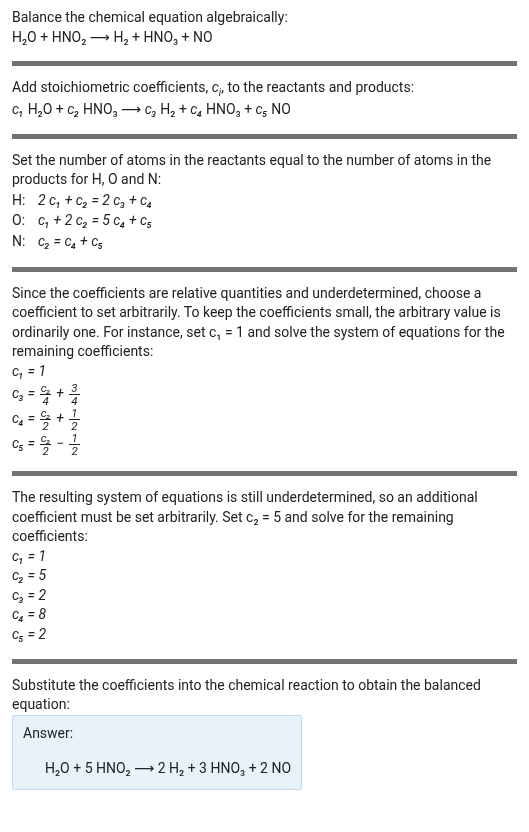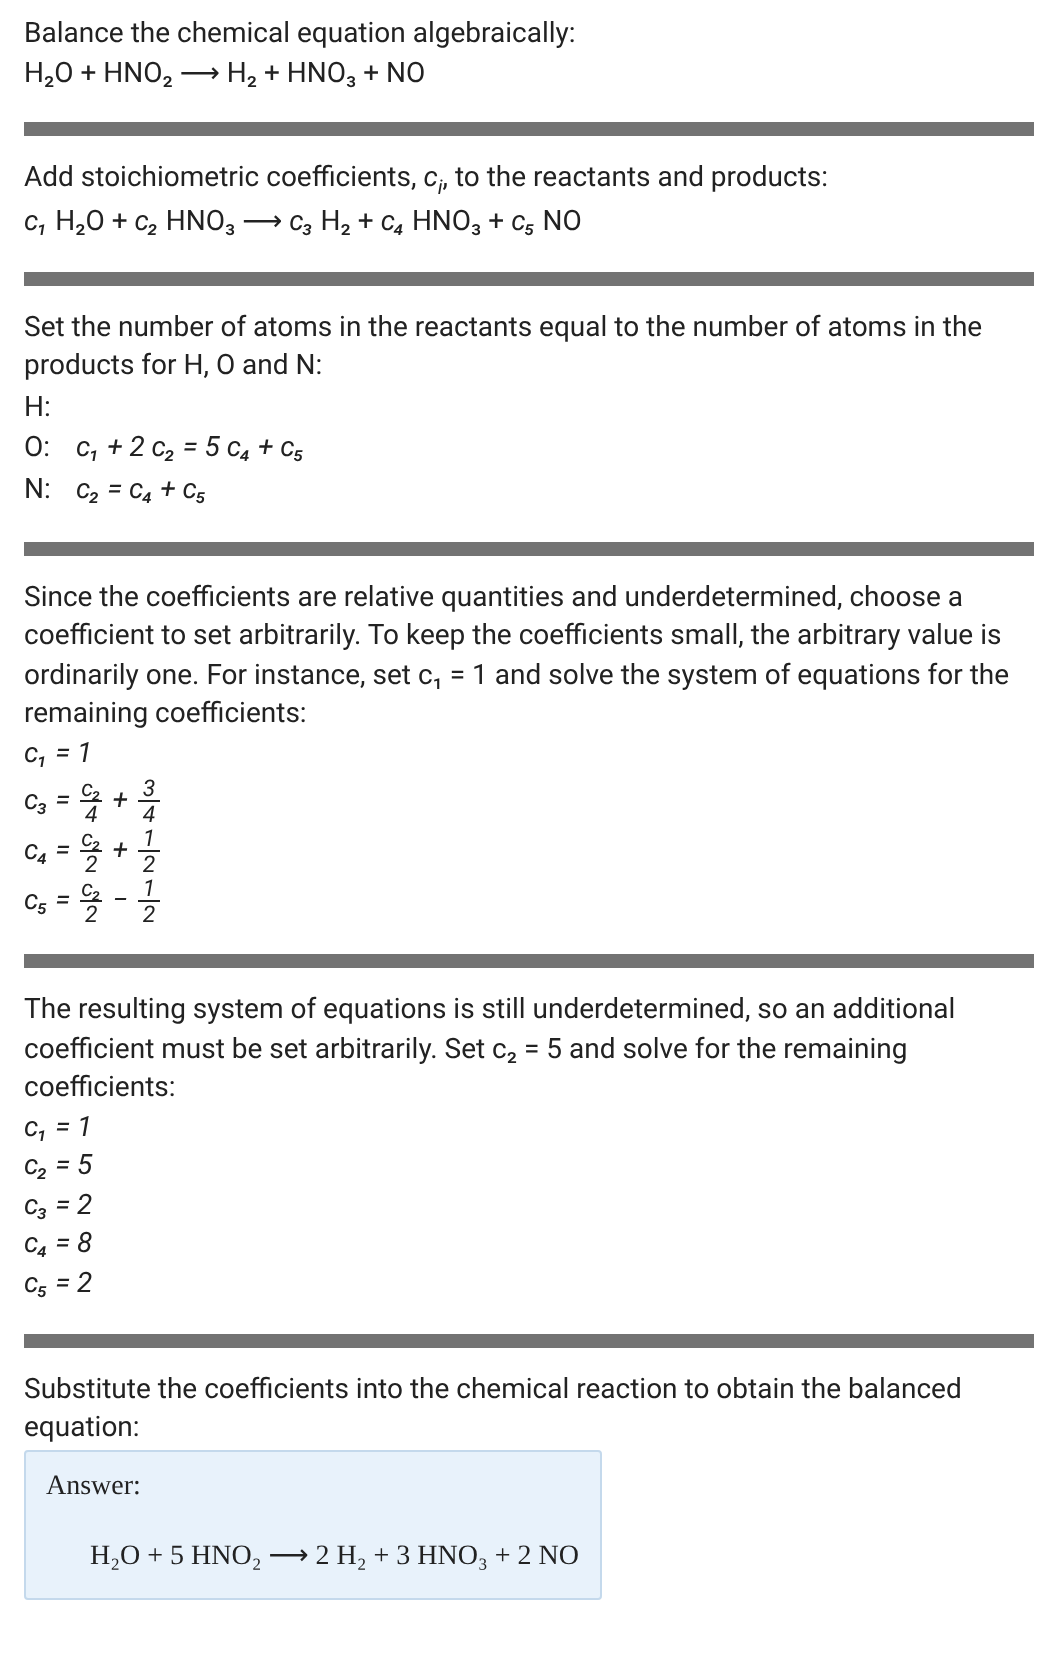--- a/index.html
+++ b/index.html
@@ -6,21 +6,21 @@
     margin: 0;
     padding: 8px 12px;
     width: 529px;
     font-family: -apple-system, BlinkMacSystemFont, "Segoe UI", Roboto, Helvetica, Arial, sans-serif;
     font-size: 14px;
     line-height: 1.4;
     color: #222;
     box-sizing: border-box;
   }
   .section {
-    border-bottom: 7px solid #737373;
+    border-bottom: 5px solid #737373;
     padding-bottom: 14px;
     margin-bottom: 12px;
   }
   .section:last-of-type {
     border-bottom: none;
   }
   .sub {
     font-size: 0.72em;
     vertical-align: sub;
     font-style: italic;
@@ -48,21 +48,20 @@
     border-top: 1px solid #222;
     padding: 0 2px;
   }
   .answer-box {
     background: #e8f2fb;
     border: 1px solid #c4d9ec;
     border-radius: 2px;
     padding: 8px 10px 10px 10px;
     width: fit-content;
     max-width: 100%;
-    font-family: Liberation Serif, serif;
   }
   .answer-title {
     margin-bottom: 4px;
   }
   .indent {
     padding-left: 22px;
     margin-top: 16px;
   }
   .ital { font-style: italic; }
 </style>
@@ -80,20 +79,21 @@
   </div>
   <div>
     <span class="ital">c₁</span><span> H₂O + </span><span class="ital">c₂</span><span> HNO₃  ⟶  </span><span class="ital">c₃</span><span> H₂ + </span><span class="ital">c₄</span><span> HNO₃ + </span><span class="ital">c₅</span><span> NO</span>
   </div>
 </div>
 
 <div class="section">
   <div>Set the number of atoms in the reactants equal to the number of atoms in the products for H, O and N:</div>
   <div class="row">
     <span class="lbl">H:</span>
+    <span class="ital">2 c₁ + c₂ = 2 c₃ + c₄</span>
   </div>
   <div class="row">
     <span class="lbl">O:</span>
     <span class="ital">c₁ + 2 c₂ = 5 c₄ + c₅</span>
   </div>
   <div class="row">
     <span class="lbl">N:</span>
     <span class="ital">c₂ = c₄ + c₅</span>
   </div>
 </div>

